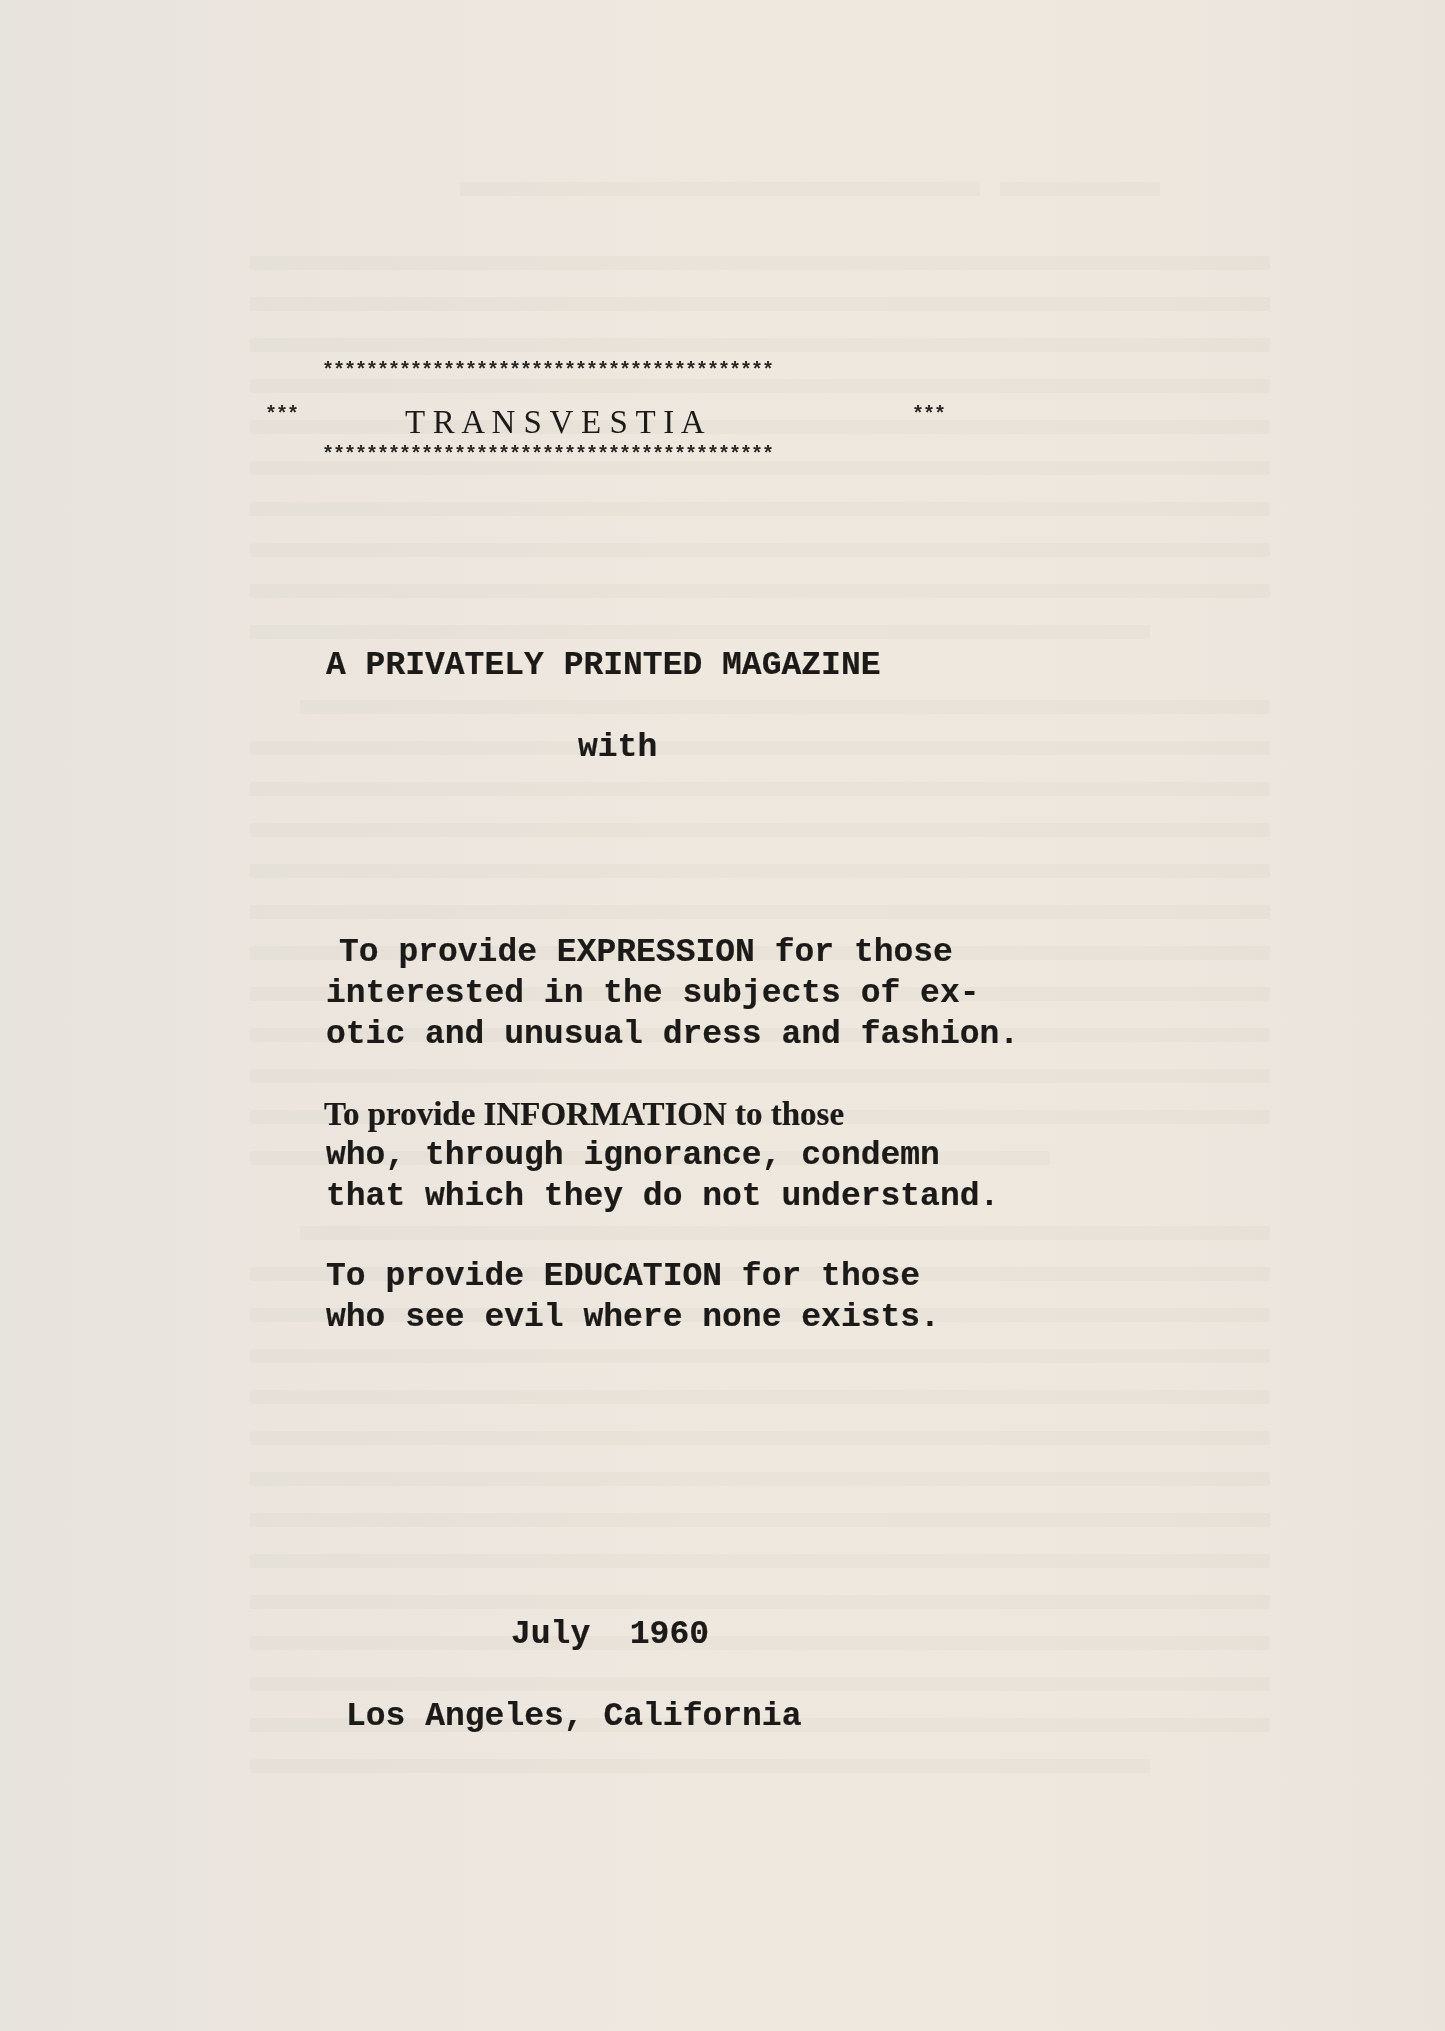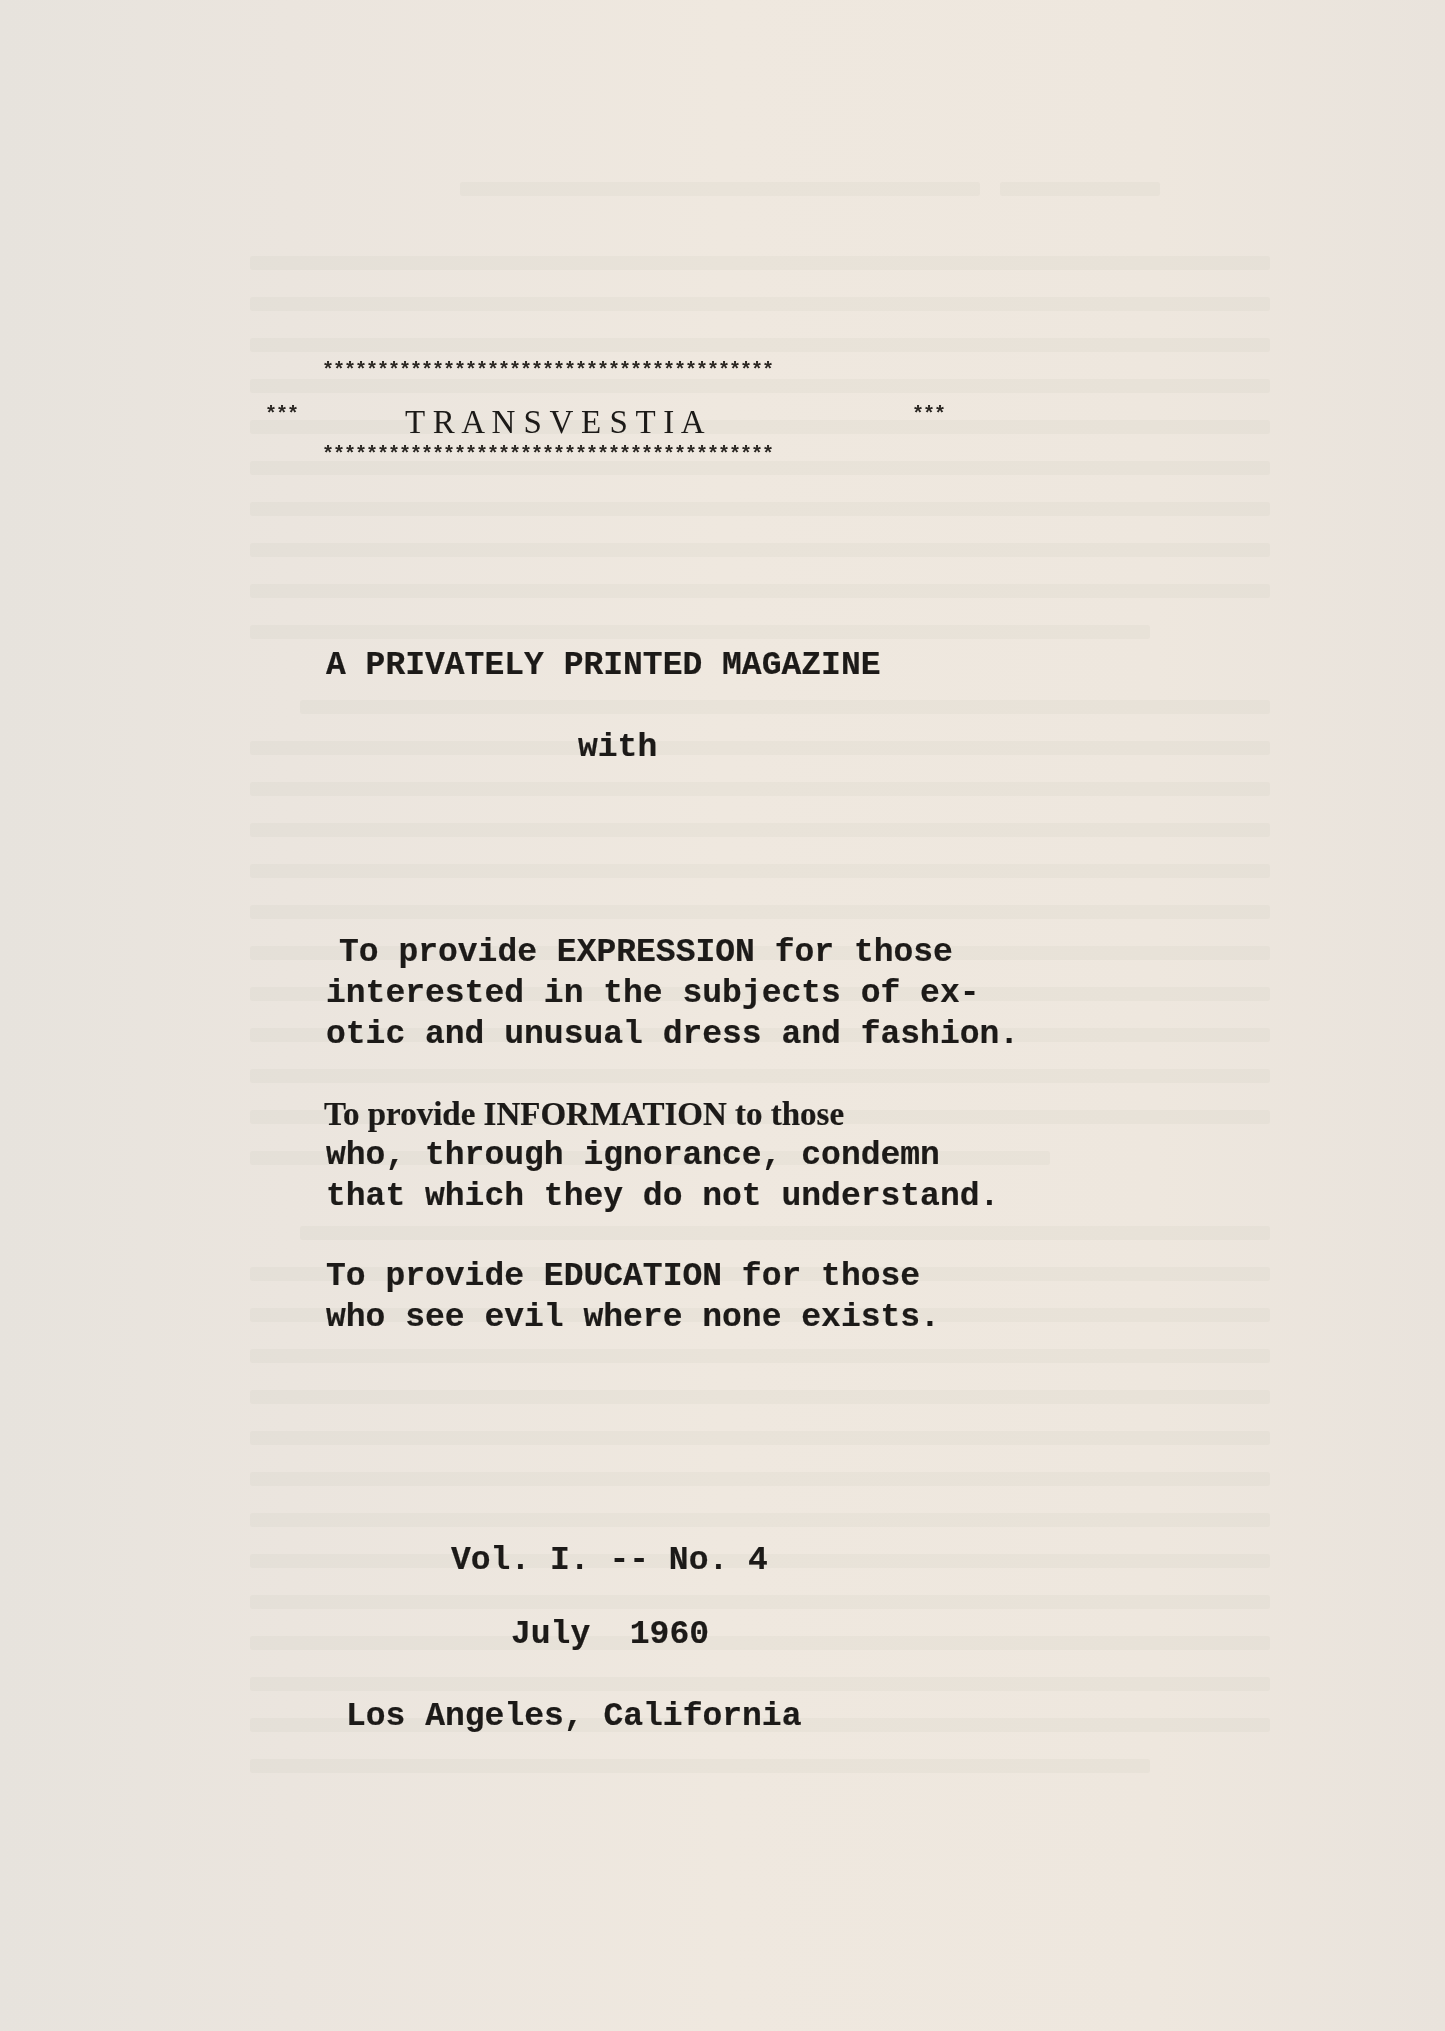--- a/index.html
+++ b/index.html
@@ -132,17 +132,16 @@
     <div class="line" style="left:324px;top:1094px;font-family:Liberation Serif, serif;">To provide INFORMATION to those</div>
     <div class="line" style="left:326px;top:1135px;">who, through ignorance, condemn</div>
     <div class="line" style="left:326px;top:1176px;text-align:center;">that which they do not understand.</div>
   </div>
 
   <div>
     <div class="line" style="left:326px;top:1256px;text-align:right;">To provide EDUCATION for those</div>
     <div class="line" style="left:326px;top:1297px;">who see evil where none exists.</div>
   </div>
 
-  <div class="line" style="left:451px;top:1540px;">Vol. I. -- No. 4</div>
   <div class="line" style="left:511px;top:1614px;">July  1960</div>
   <div class="line" style="left:346px;top:1696px;">Los Angeles, California</div>
 
 </div>
 
 </body></html>

